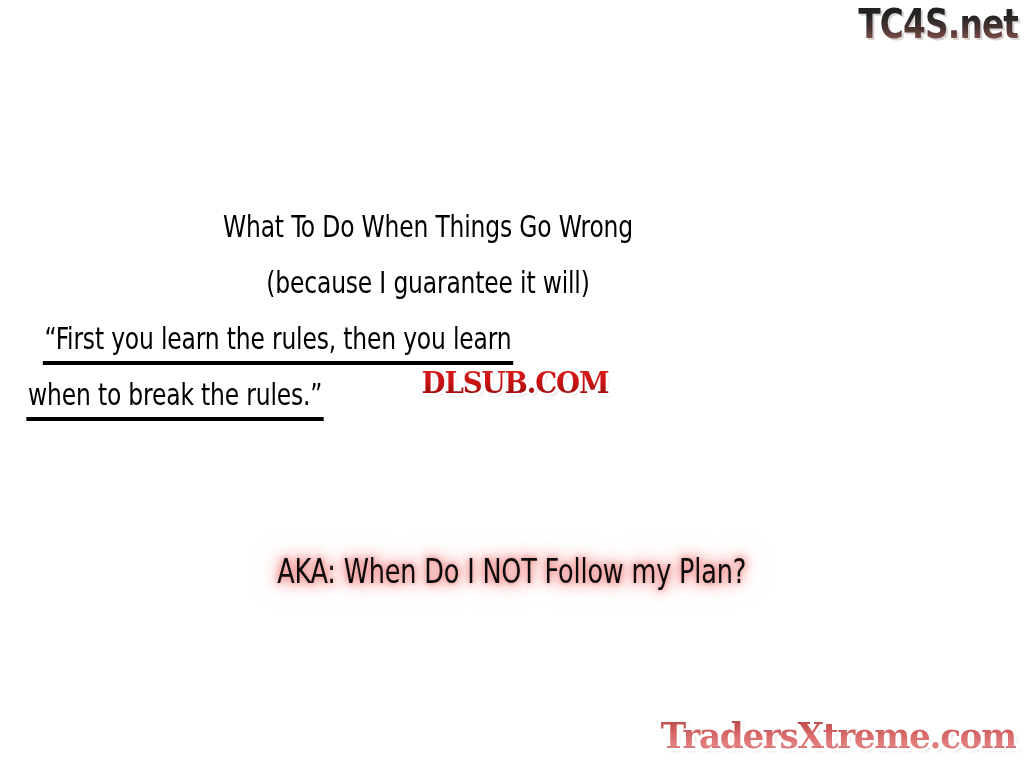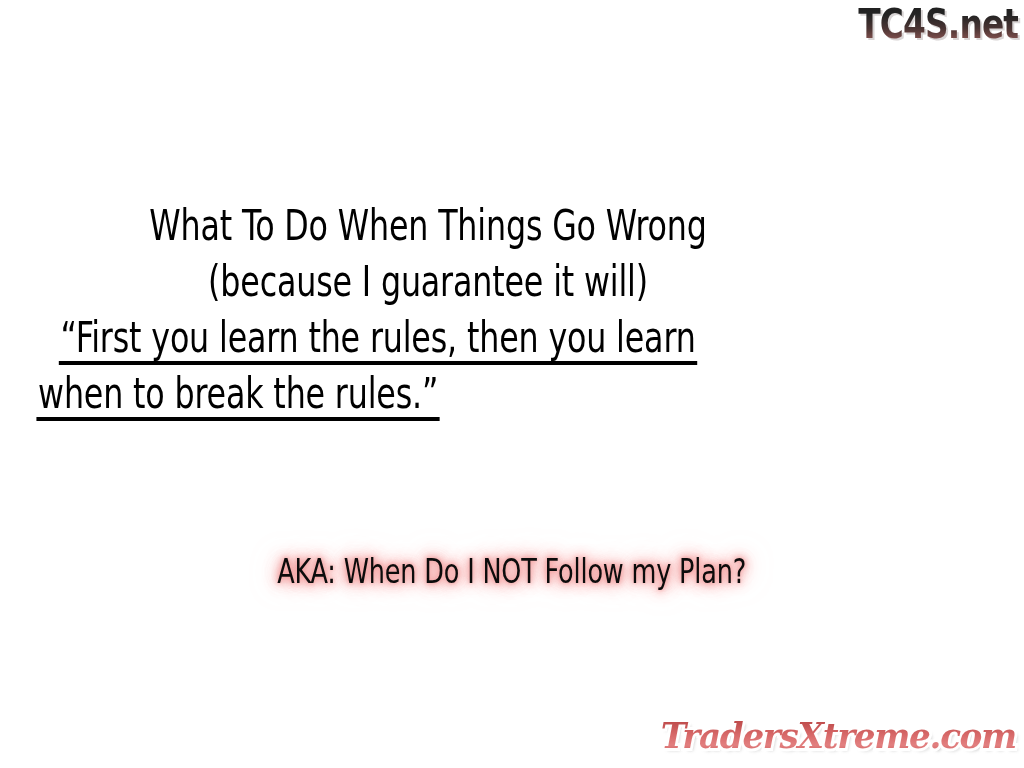--- a/index.html
+++ b/index.html
@@ -62,21 +62,21 @@
 
   
   #title-block {
     position: absolute;
     left: 0;
     top: 198px;
     width: 856px;
     text-align: center;
     color: #000000;
     font-family: "DejaVu Sans Condensed", "Liberation Sans Narrow", "Liberation Sans", sans-serif;
-    font-size: 42px;
+    font-size: 31px;
     line-height: 56px;
     letter-spacing: -0.2px;
   }
   #title-block .tline {
     display: block;
     white-space: nowrap;
     transform: scaleX(0.84);
   }
   #title-block .tline.quote {
     display: inline-block;
@@ -166,21 +166,20 @@
   }
 
   
   #tx-watermark {
     position: absolute;
     right: 8px;
     bottom: 12px;
     height: 44px;
     width: 350px;
     user-select: none;
-    font-style: italic;
   }
   #tx-watermark .tx-text {
     position: absolute;
     right: 0;
     bottom: 0;
     font-family: "DejaVu Serif", serif;
     font-weight: bold;
     font-size: 36px;
     line-height: 42px;
     letter-spacing: -1.4px;
@@ -223,20 +222,24 @@
     <span class="tline">What To Do When Things Go Wrong</span>
     <span class="tline">(because I guarantee it will)</span>
     <span class="quote-row">
       <span class="tline quote">“First you learn the rules, then you learn</span>
     </span>
     <span class="quote-row">
       <span class="tline quote">when to break the rules.”</span>
     </span>
   </div>
 
+  <div id="dlsub-watermark">
+    <div class="dl-text dl-outline">DLSUB.COM</div>
+    <div class="dl-text dl-fill">DLSUB.COM</div>
+  </div>
 
   <div id="aka-line">
     <span class="inner">AKA: When Do I NOT Follow my Plan?</span>
   </div>
 
   <div id="tx-watermark">
     <div class="tx-text tx-outline">TradersXtreme.com</div>
     <div class="tx-text tx-fill">TradersXtreme.com</div>
   </div>
 

